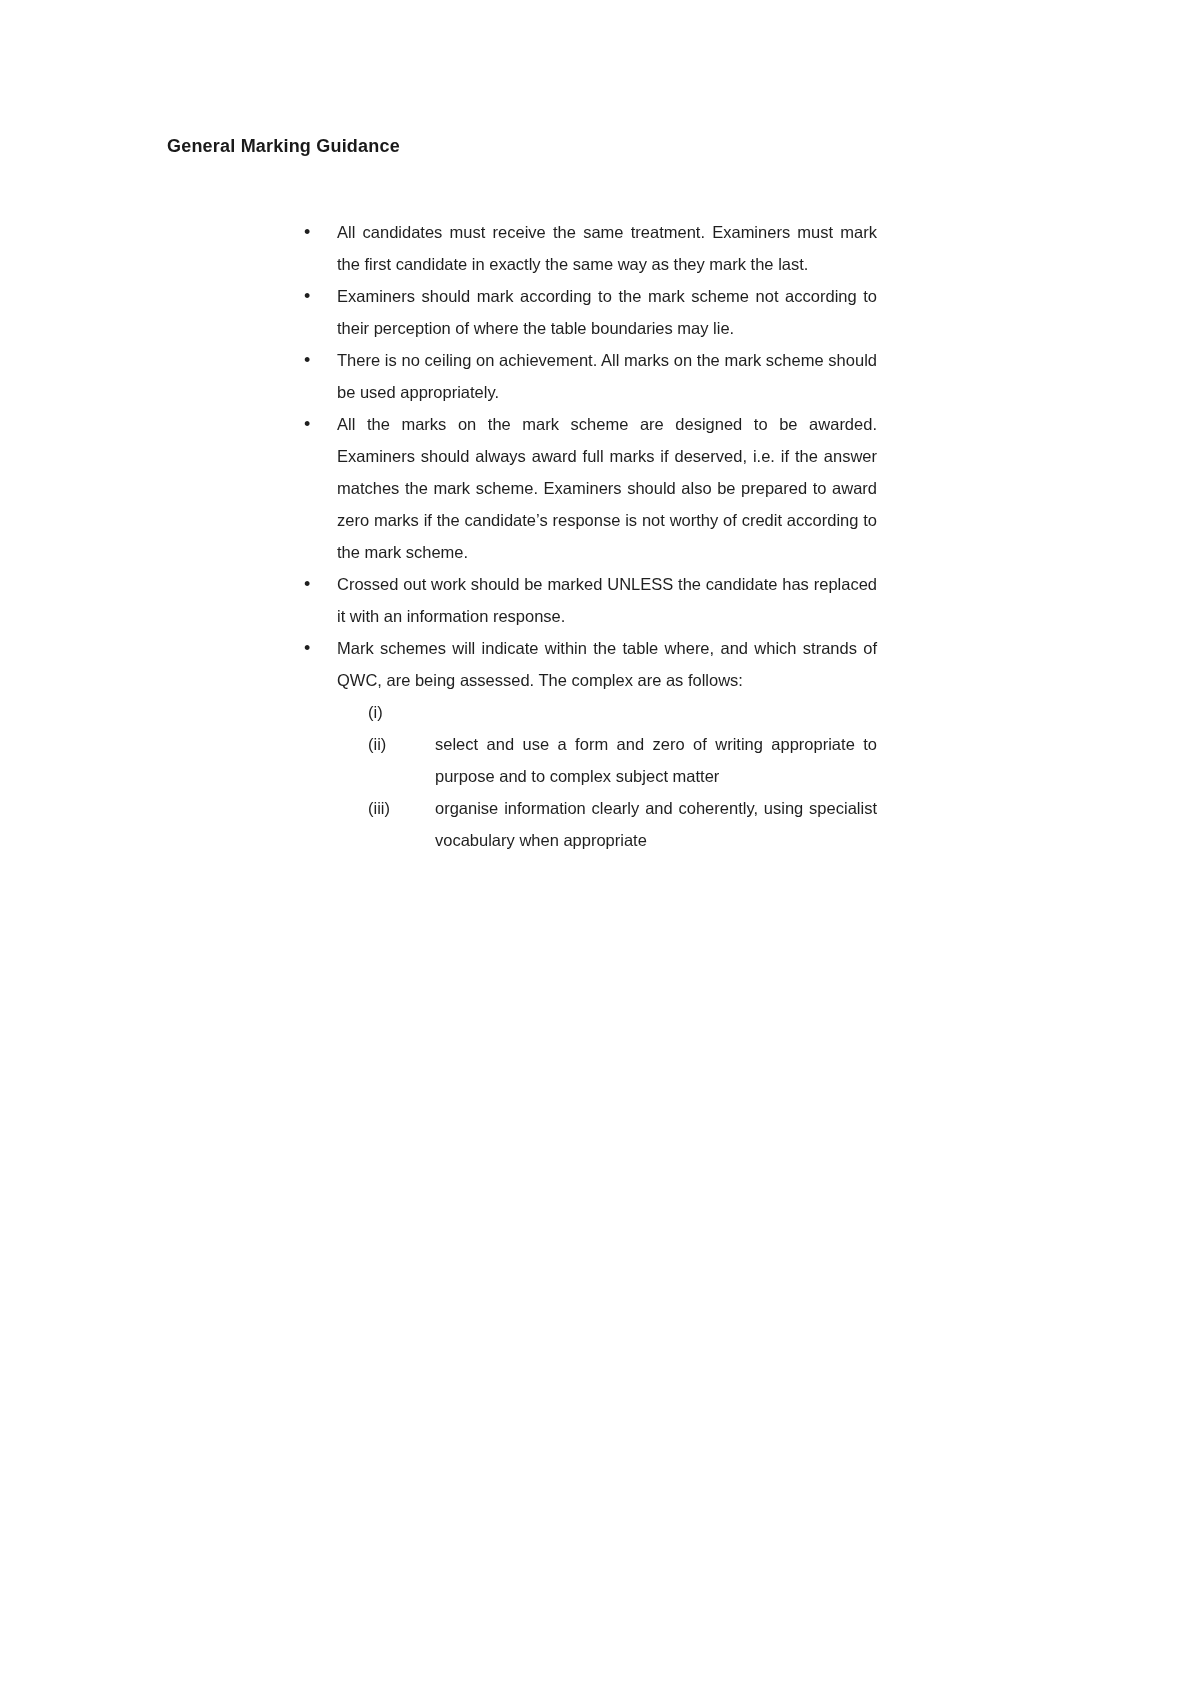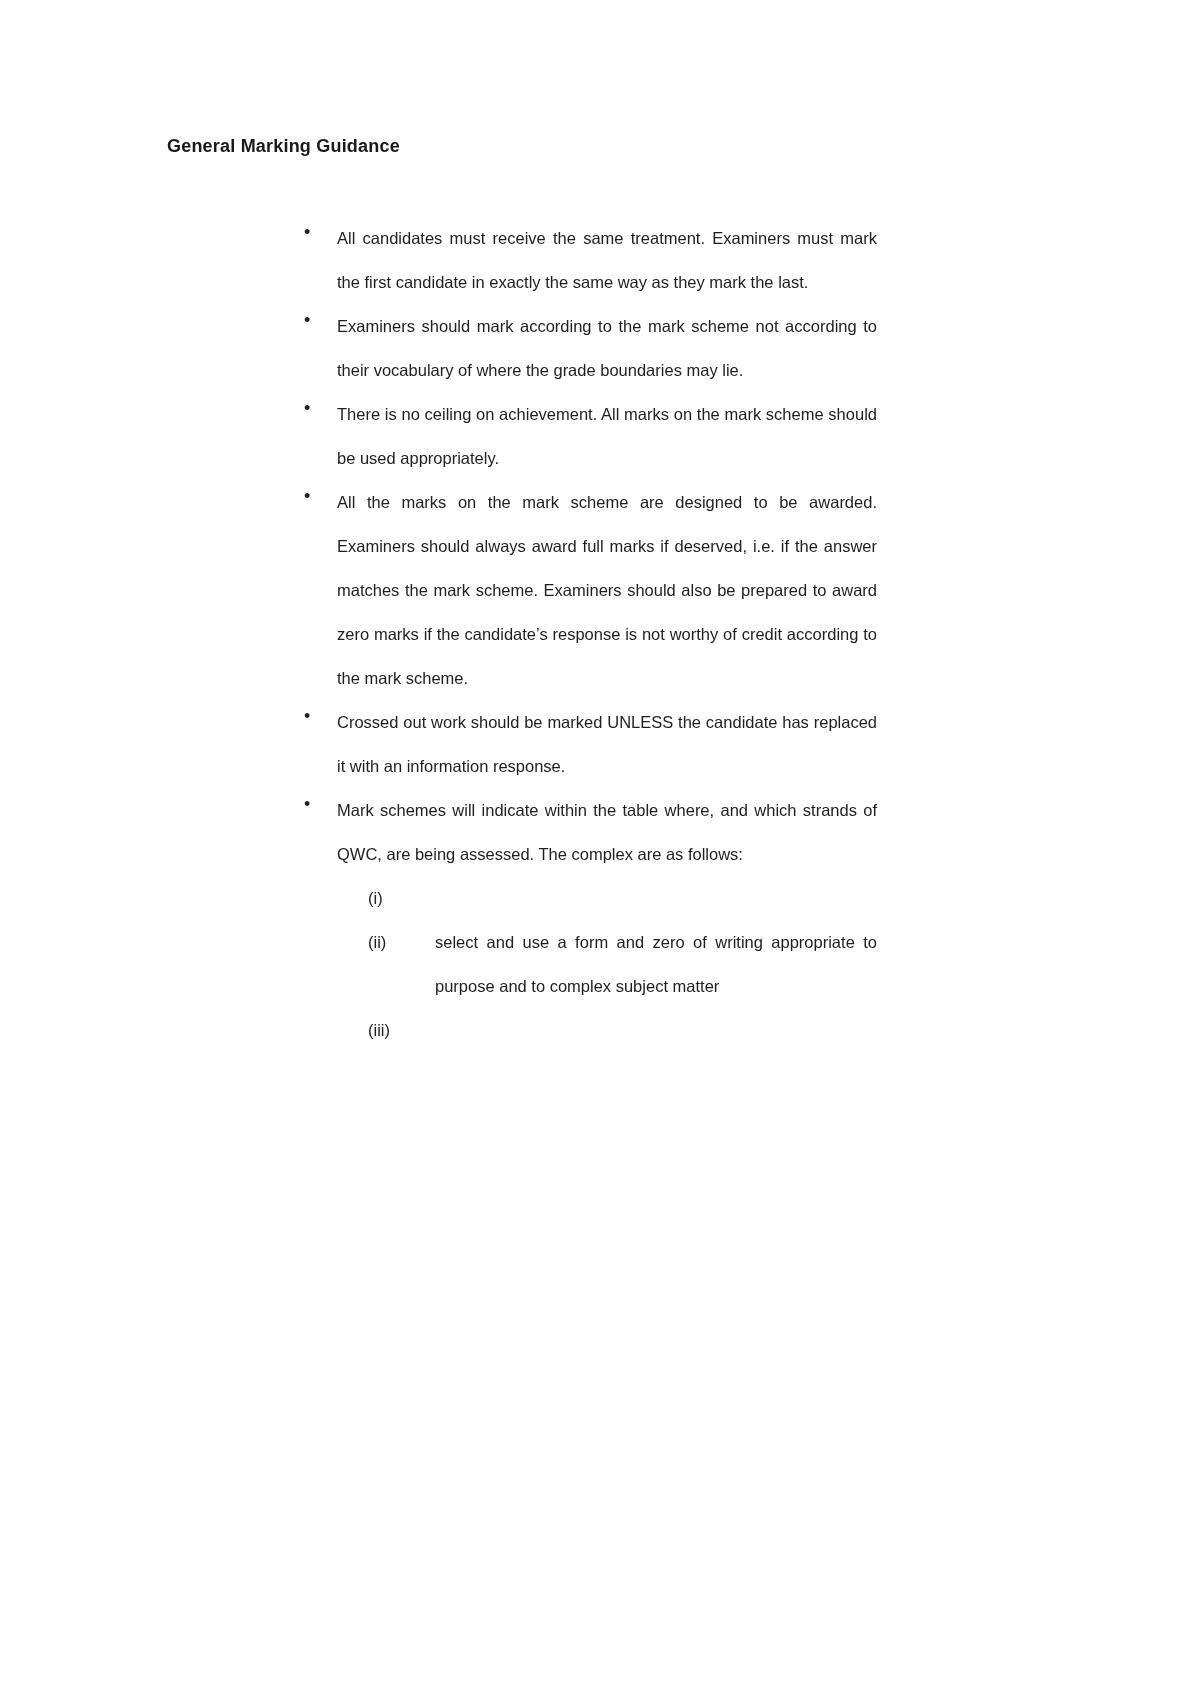--- a/index.html
+++ b/index.html
@@ -29,21 +29,21 @@
   }
   .guidance-list {
     position: absolute;
     left: 337px;
     top: 216px;
     width: 540px;
     margin: 0;
     padding: 0;
     list-style: none;
     font-size: 16.5px;
-    line-height: 44px;
+    line-height: 32px;
     text-align: justify;
   }
   .guidance-list > li {
     position: relative;
     margin: 0;
     padding: 0;
   }
   .guidance-list > li::before {
     content: "\2022";
     position: absolute;
@@ -79,21 +79,21 @@
   <h1 class="doc-title">General Marking Guidance</h1>
 
   <ul class="guidance-list">
 
     <li>
       <span>All candidates must receive the same treatment.  Examiners must mark the first candidate in exactly the same way as they mark the last.</span>
     </li>
 
 
     <li>
-      <span>Examiners should mark according to the mark scheme not according to their vocabulary of where the grade boundaries may lie.</span>
+      <span>Examiners should mark according to the mark scheme not according to their perception of where the table boundaries may lie.</span>
     </li>
 
     <li>
       <span>There is no ceiling on achievement. All marks on the mark scheme should be used appropriately.</span>
     </li>
 
     <li>
       <span>All the marks on the mark scheme are designed to be awarded. Examiners should always award full marks if deserved, i.e. if the answer matches the mark scheme.  Examiners should also be prepared to award zero marks if the candidate’s response is not worthy of credit according to the mark scheme.</span>
     </li>
 
@@ -108,19 +108,20 @@
       <ol class="qwc-list">
         <li class="qwc-item">
           <span class="qwc-label">(i)</span>
         </li>
         <li class="qwc-item">
           <span class="qwc-label">(ii)</span>
           <span class="qwc-text">select and use a form and zero of writing appropriate to purpose and to complex subject matter</span>
         </li>
         <li class="qwc-item">
           <span class="qwc-label">(iii)</span>
+          <span class="qwc-text">organise information clearly and coherently, using specialist vocabulary when appropriate</span>
         </li>
       </ol>
     </li>
 
   </ul>
 
 </div>
 
 </body></html>

